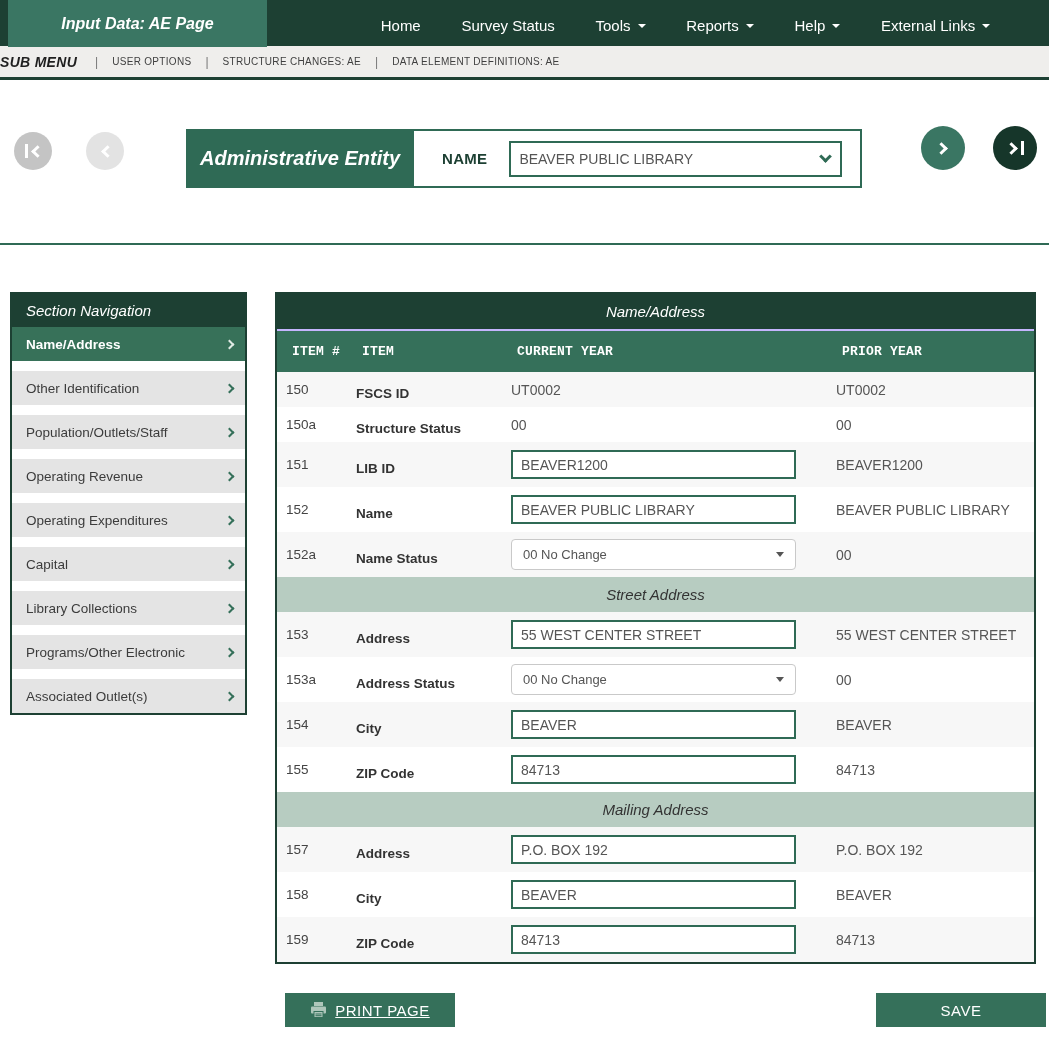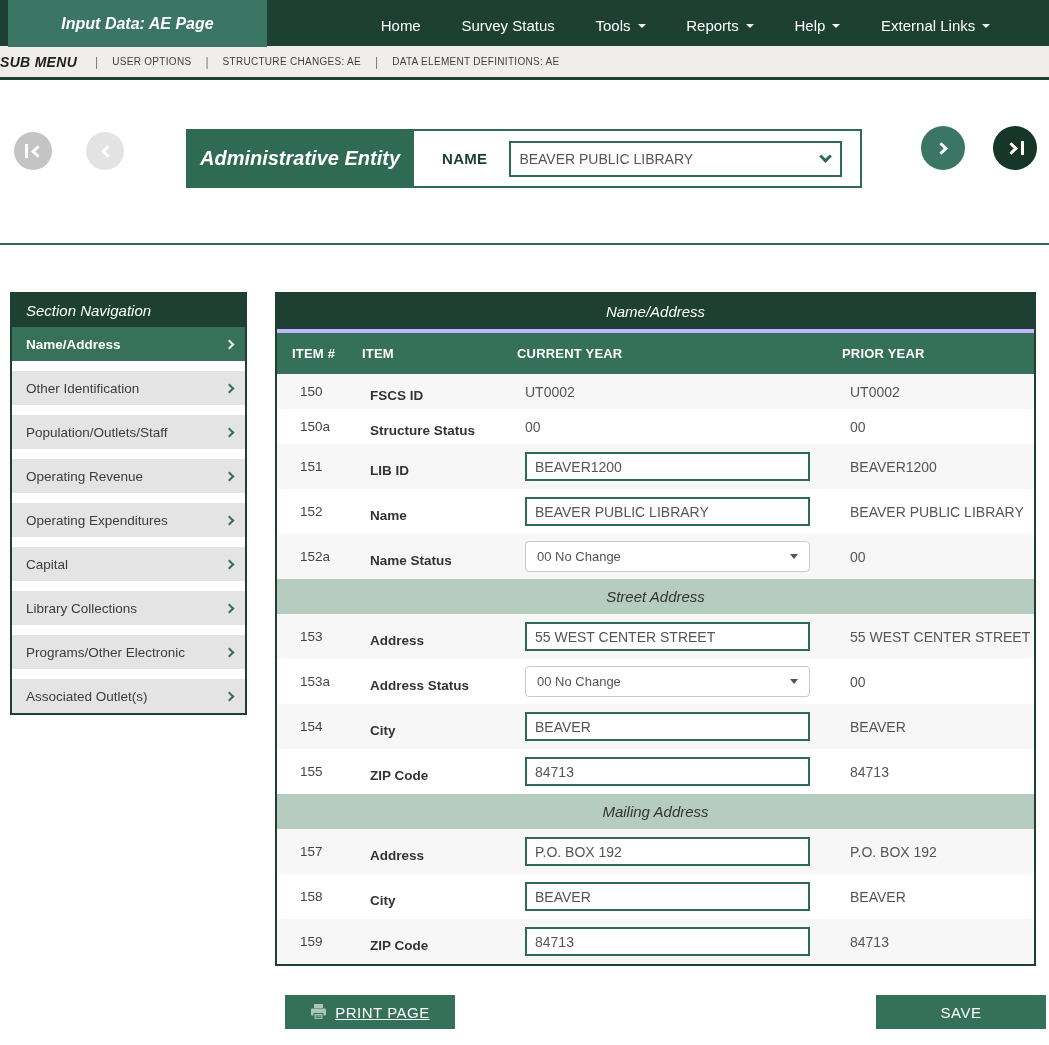--- a/index.html
+++ b/index.html
@@ -74,23 +74,23 @@
     padding:0 12px 0 14px;font-size:13.5px;color:#3c3c3c;cursor:pointer;
   }
   .side-item:first-of-type{margin-top:0;}
   .side-item .schev{width:7px;height:7px;border-right:2.5px solid var(--green-mid);border-bottom:2.5px solid var(--green-mid);transform:rotate(-45deg);}
   .side-item.active{background:#377159;color:#fff;font-weight:bold;}
   .side-item.active .schev{border-color:#dfeae4;}
   
   .panel{width:761px;margin-left:28px;border:2px solid var(--green-dark);background:#fff;}
   .panel-title{background:var(--green-dark);color:#fff;text-align:center;font-style:italic;font-size:15px;padding:9px 0;cursor:default;}
   .cols{display:grid;grid-template-columns:70px 155px 325px 1fr;background:var(--green-mid);
-        border-top:4px solid #c4b5fd;padding:13px 0 13px 15px;}
+        border-top:2px solid #c4b5fd;padding:13px 0 13px 15px;font-family:Liberation Mono, monospace;}
   .cols .col{color:#fff;font-weight:bold;font-size:13px;letter-spacing:.2px;cursor:default;}
-  .row{display:grid;grid-template-columns:70px 155px 325px 1fr;align-items:center;padding-left:23px;}
+  .row{display:grid;grid-template-columns:70px 155px 325px 1fr;align-items:center;padding-left:9px;}
   .row.static{height:35px;}
   .row.field{height:45px;}
   .row .no{font-size:13.5px;color:#444;}
   .row .lbl{font-size:13.5px;font-weight:bold;color:#333;margin-top:8px;}
   .row .cur,.row .pri{font-size:14px;color:#555;}
   .row.alt{background:var(--row-alt);}
   .sec-row{background:var(--sage);text-align:center;font-style:italic;font-size:15px;color:#333;padding:9px 0;cursor:default;}
   .cell-input{
     width:285px;height:29px;border:2px solid var(--green-border);font-family:inherit;
     font-size:14px;color:#555;padding:0 8px;background:#fff;outline:none;

